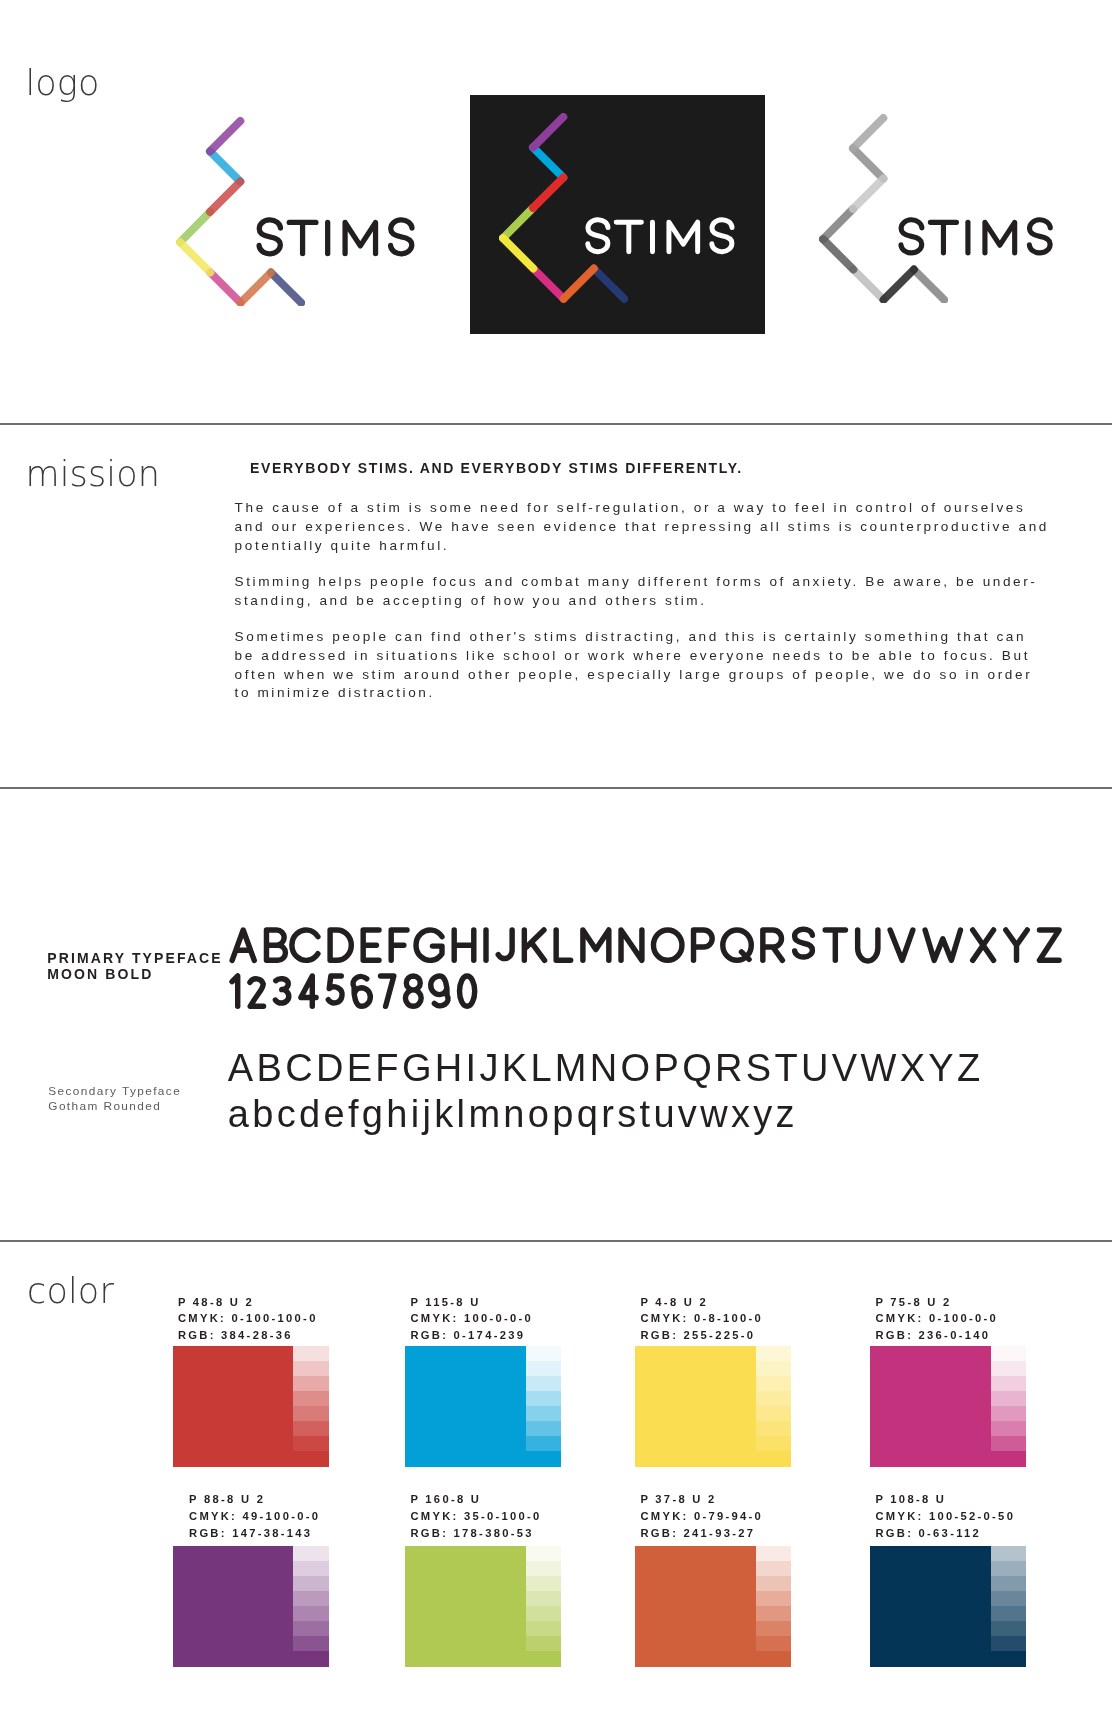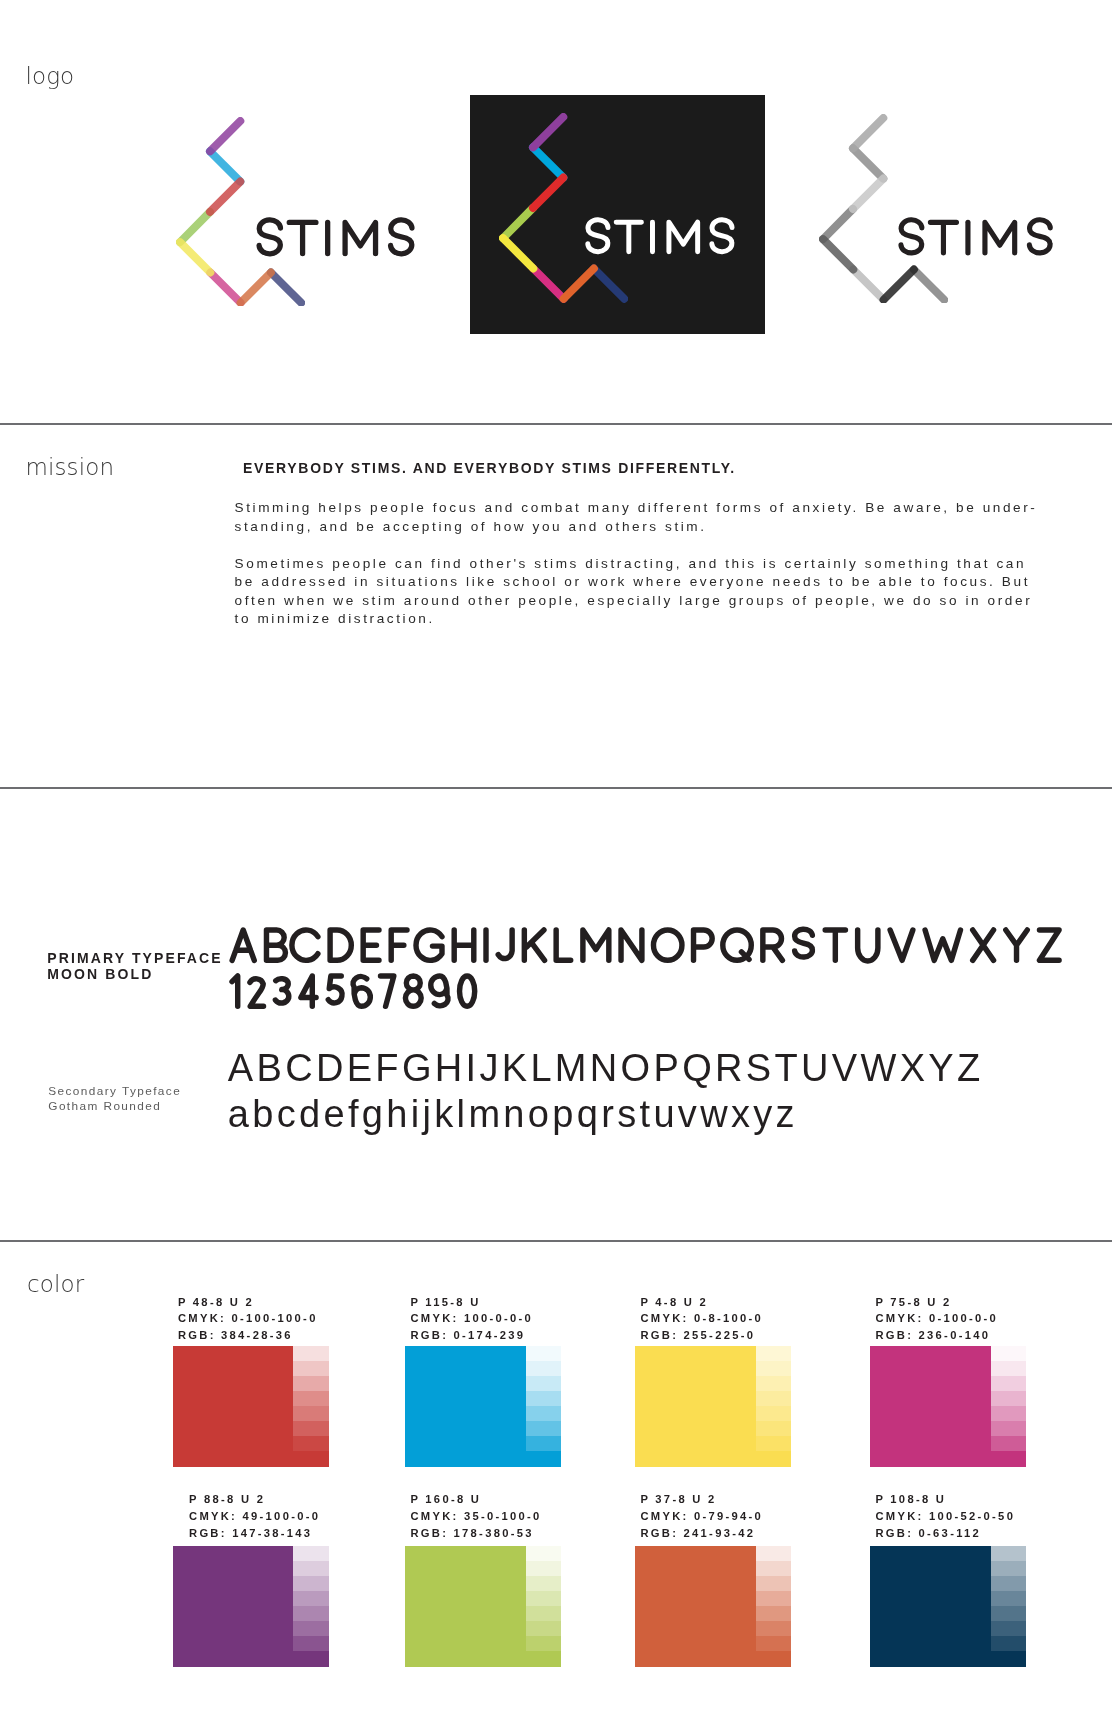--- a/index.html
+++ b/index.html
@@ -1,19 +1,19 @@
 <!DOCTYPE html>
 <html><head>
 <meta charset="utf-8">
 <style>
   html,body{margin:0;padding:0;}
   body{width:1112px;height:1728px;background:#ffffff;font-family:"Liberation Sans",sans-serif;color:#231f20;overflow:hidden;}
   .page{position:relative;width:1112px;height:1728px;}
   .rule{position:absolute;left:0;width:1112px;height:1.6px;background:#6d6e71;}
-  .sec-label{position:absolute;font-family:"DejaVu Sans",sans-serif;font-weight:200;color:#3a3a3a;letter-spacing:0.15px;white-space:nowrap;font-size:23px;}
+  .sec-label{position:absolute;font-family:"DejaVu Sans",sans-serif;font-weight:200;color:#3a3a3a;letter-spacing:0.15px;white-space:nowrap;font-size:35px;}
 
   
   .logo-lockup{position:absolute;display:flex;align-items:center;}
   .logo-mark{display:block;}
   .wordmark{font-family:"Liberation Sans",sans-serif;font-weight:400;letter-spacing:0.045em;line-height:1;white-space:nowrap;}
   .darkbox{position:absolute;background:#1b1b1b;}
 
   
   .mission-head{position:absolute;font-weight:700;font-size:14px;letter-spacing:0.12em;color:#231f20;white-space:nowrap;}
   .mission-body{position:absolute;font-size:13.6px;letter-spacing:0.19em;line-height:18.6px;color:#2b2b2b;text-align:left;hyphens:manual;}
@@ -104,22 +104,23 @@
             <path d="M88.5 33.9 V2.5 L103.8 26.0 L119.1 2.5 V33.9"></path>
             <path d="M155.7 8.2 A10.4 8.6 0 0 0 134.4 9.1 C134.4 14.4 139.1 15.9 144.95 16.9 C150.8 17.9 155.5 19.4 155.5 24.7 A10.4 8.6 0 0 1 134.2 25.6"></path>
           </g>
         </svg>
    </div>
     </div>
 
   <div class="rule" style="top:423px;"></div>
 
   <div class="sec-label" style="left:25.4px;top:453.8px;">mission</div>
-  <div class="mission-head" style="left:243px;top:460.4px;">EVERYBODY STIMS. AND EVERYBODY STIMS DIFFERENTLY.</div>
+  <div class="mission-head" style="left:250px;top:460.4px;">EVERYBODY STIMS. AND EVERYBODY STIMS DIFFERENTLY.</div>
   <div class="mission-body" id="mission-body" style="left:234.6px;top:499.4px;width:818px;">
+      <p>The cause of a stim is some need for self-regulation, or a way to feel in control of ourselves and our experiences. We have seen evidence that repressing all stims is counterproductive and potentially quite harmful.</p>
       <p>Stimming helps people focus and combat many different forms of anxiety. Be aware, be under­standing, and be accepting of how you and others stim.</p>
       <p>Sometimes people can find other's stims distracting, and this is certainly something that can be addressed in situations like school or work where everyone needs to be able to focus. But often when we stim around other people, especially large groups of people, we do so in order to minimize distraction.</p>
     </div>
 
   <div class="rule" style="top:787px;"></div>
 
 
   <div id="type-area">
       <div class="type-cap" style="left:47.2px;top:951.4px;font-size:14px;font-weight:700;letter-spacing:0.152em;line-height:15.9px;">
     <div>PRIMARY TYPEFACE</div>
@@ -366,21 +367,21 @@
           <div style="background:rgb(219,231,178);"></div>
           <div style="background:rgb(209,224,155);"></div>
           <div style="background:rgb(200,217,135);"></div>
           <div style="background:rgb(188,209,109);"></div>
           <div style="background:rgb(176,201,83);"></div>
       </div>
     </div>
       <div class="sw-meta" style="left:640.4px;top:1491.1px;">
       <div>P 37-8 U 2</div>
       <div>CMYK: 0-79-94-0</div>
-      <div>RGB: 241-93-42</div>
+      <div>RGB: 241-93-27</div>
     </div>
     <div class="sw-block" style="left:635.4px;top:1545.6px;width:156px;height:121px;">
       <div class="sw-main" style="width:120.8px;background:#d0603c;"></div>
       <div class="sw-tints" style="width:35.2px;">
         <div style="background:rgb(249,234,230);"></div>
           <div style="background:rgb(243,215,206);"></div>
           <div style="background:rgb(237,195,181);"></div>
           <div style="background:rgb(231,172,154);"></div>
           <div style="background:rgb(224,152,128);"></div>
           <div style="background:rgb(218,131,103);"></div>

